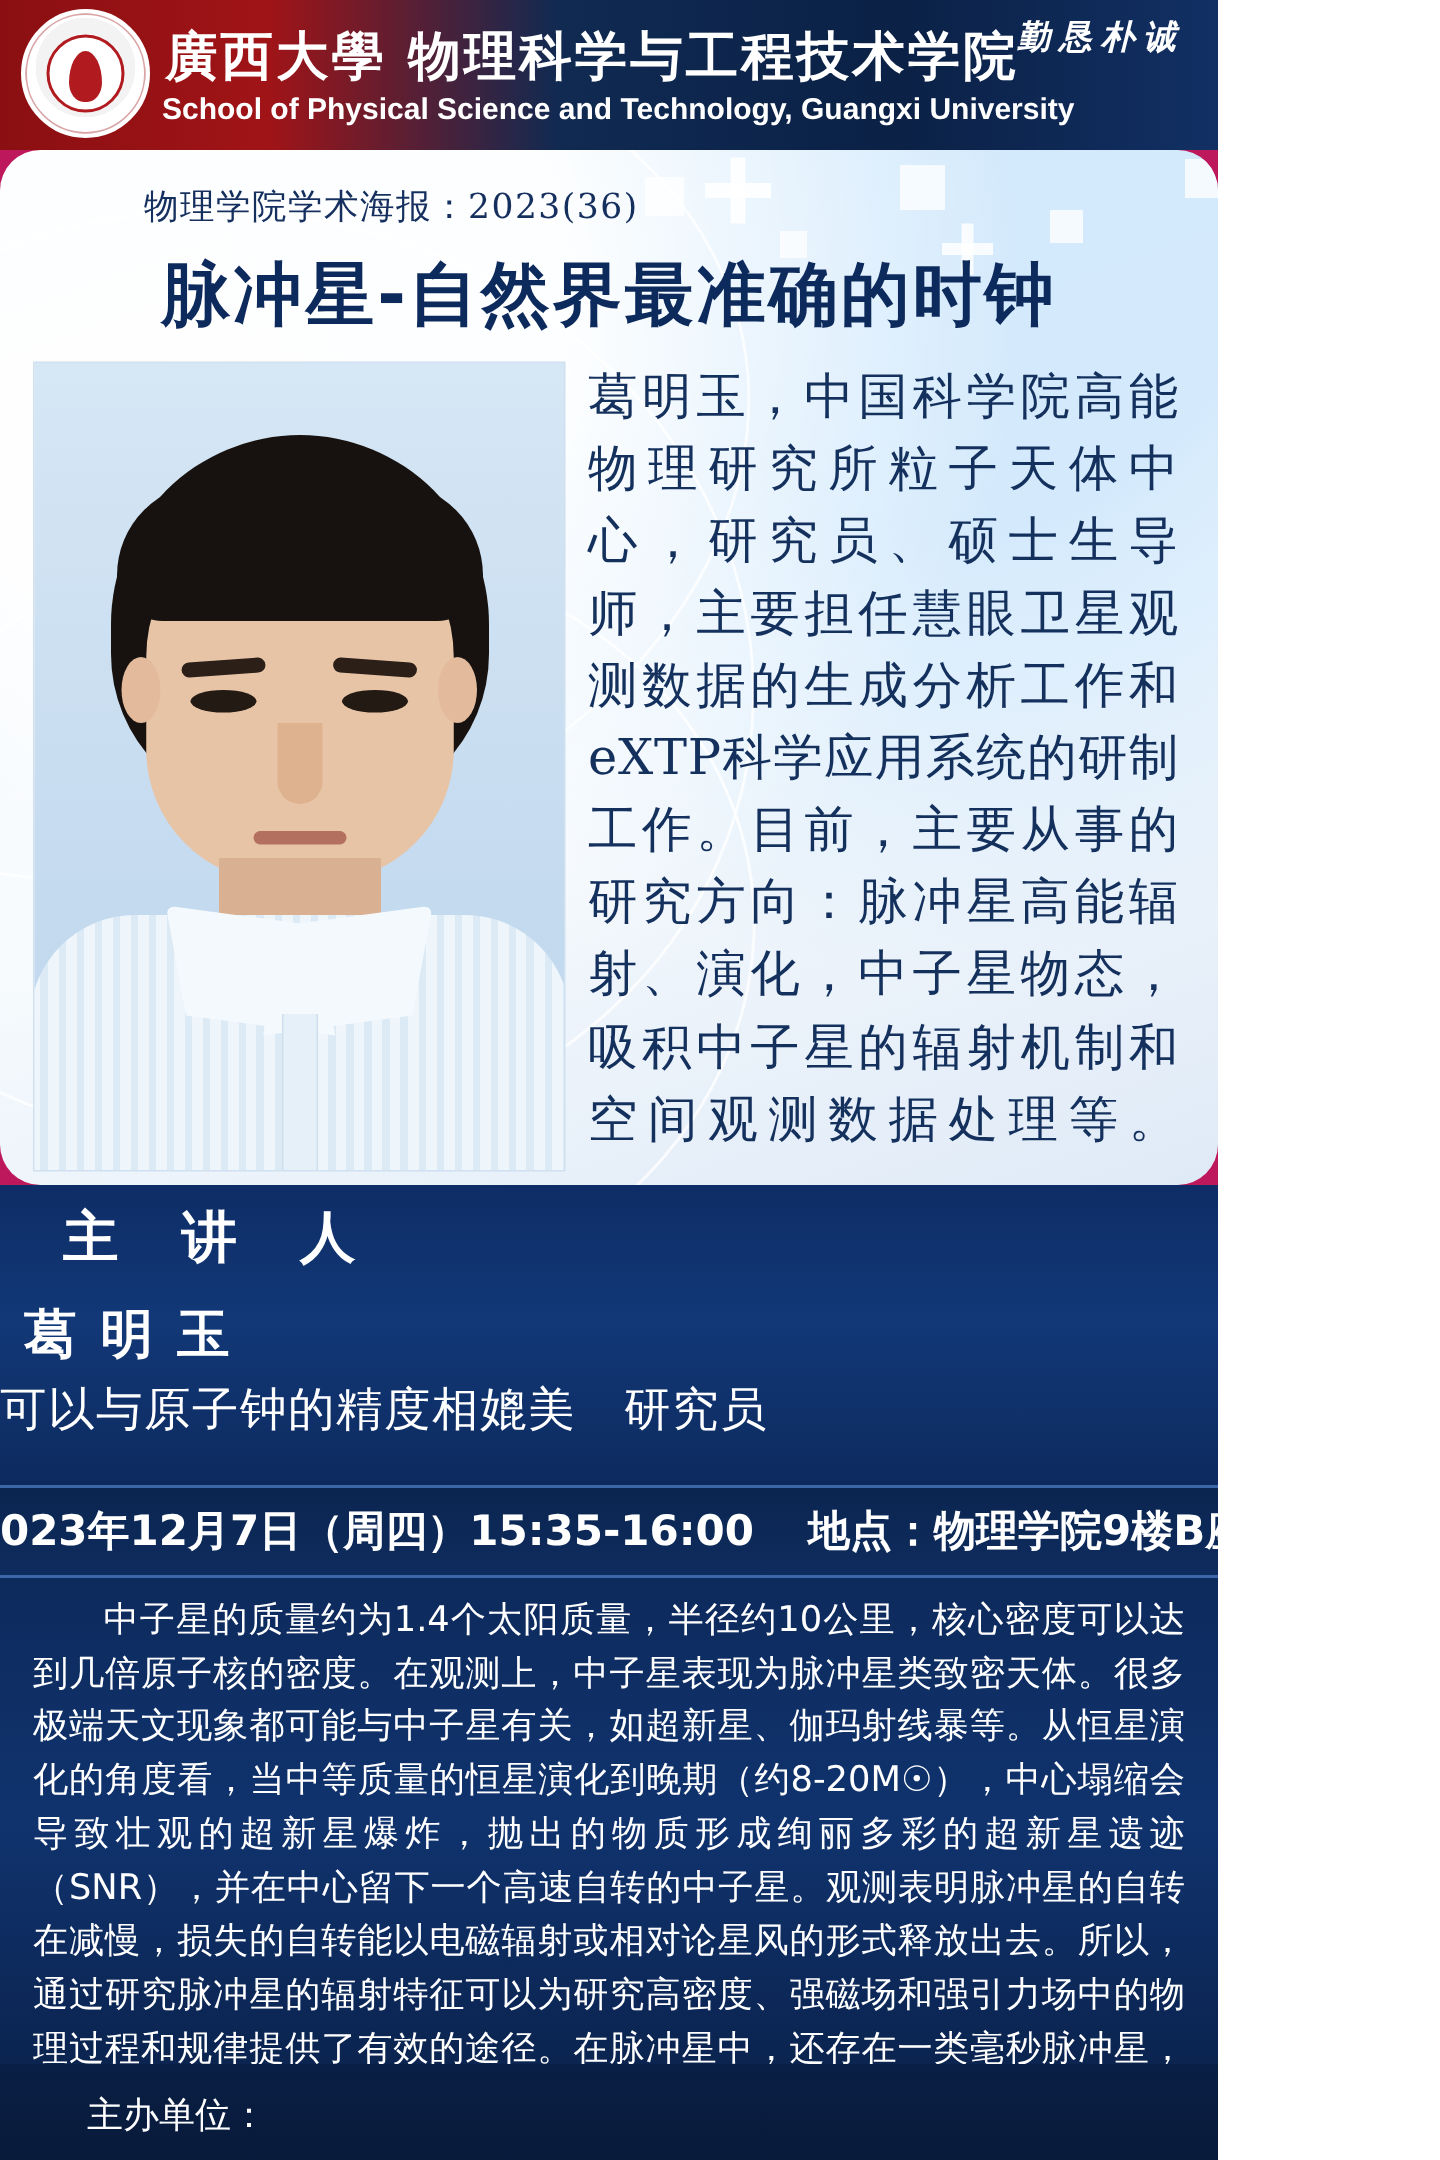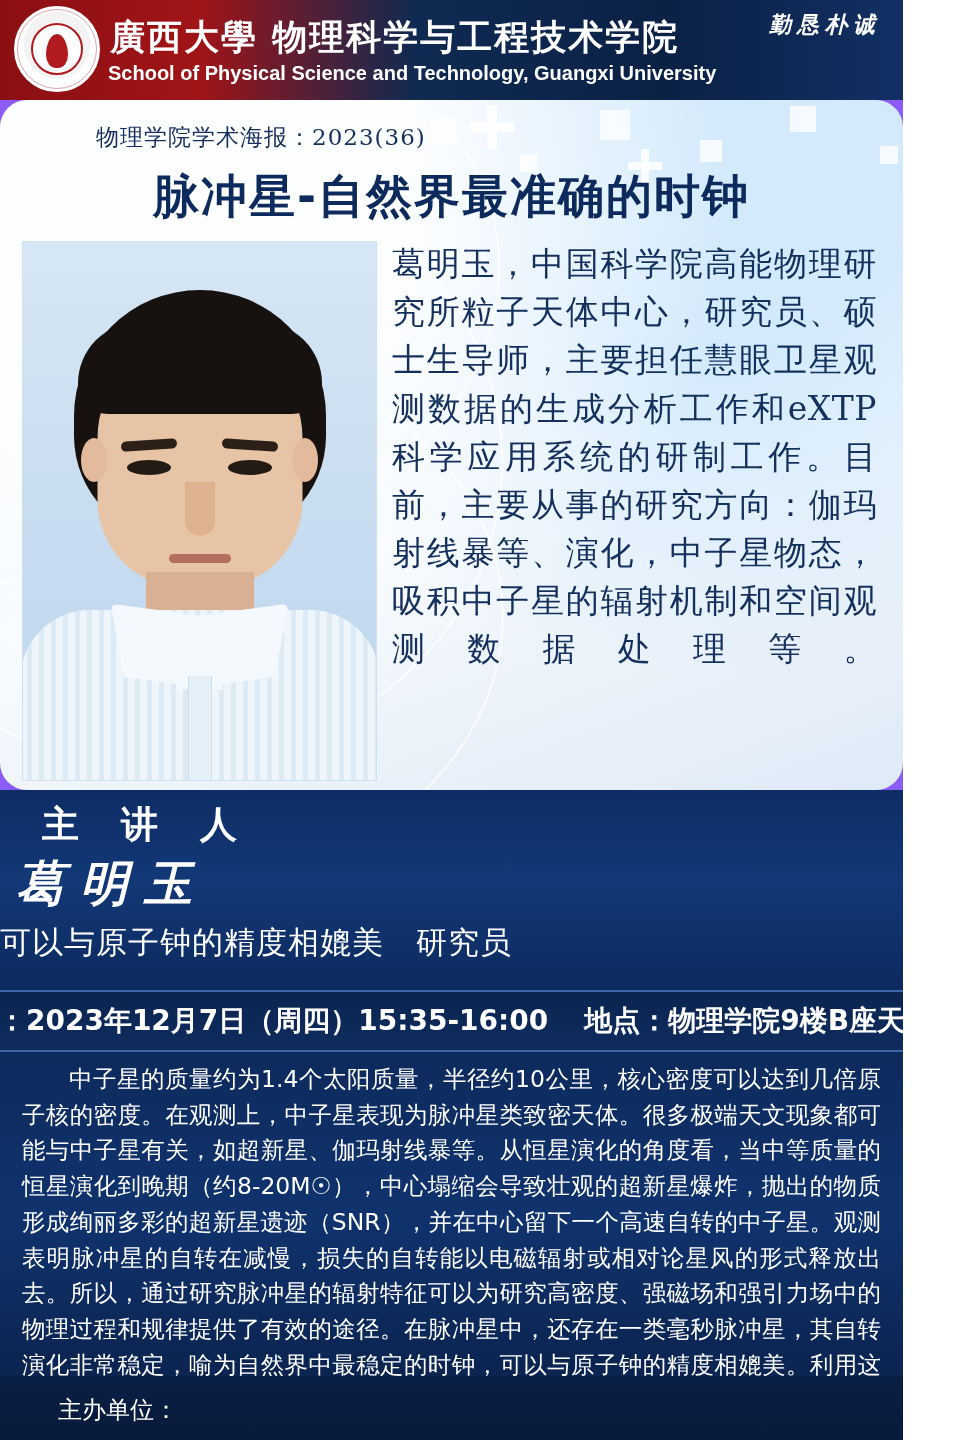--- a/index.html
+++ b/index.html
@@ -8,24 +8,24 @@
   }
   body {
     width: 960px;
     height: 1440px;
     font-family: "Liberation Sans", sans-serif;
     background: #ffffff;
     overflow: hidden;
   }
   .poster {
     position: relative;
-    width: 903px;
+    width: 812px;
     height: 1440px;
     overflow: hidden;
-    background: #8b5cf6;
+    background: #be185d;
   }
 
   
   .header {
     position: relative;
     height: 100px;
     background: linear-gradient(90deg, #8b0f12 0%, #a01417 22%, #102a52 46%, #0b2146 74%, #123064 100%);
     overflow: hidden;
   }
   .header .crest {
@@ -320,27 +320,26 @@
   }
   .speaker .label {
     padding-top: 10px;
     font-size: 37px;
     letter-spacing: 42px;
     text-indent: 42px;
     font-weight: bold;
     font-family: "DejaVu Sans", sans-serif;
   }
   .speaker .name {
-    margin-top: 2px;
-    font-size: 48px;
+    margin-top: 16px;
+    font-size: 35px;
     font-weight: bold;
     letter-spacing: 16px;
     text-indent: 16px;
     font-family: "DejaVu Sans", sans-serif;
-    font-style: italic;
   }
   .speaker .affil {
     margin-top: 6px;
     font-size: 31px;
     letter-spacing: 1px;
     font-family: "DejaVu Sans", sans-serif;
   }
 
   
   .timeplace {
@@ -447,21 +446,21 @@
       <div class="eye-r"></div>
       <div class="nose"></div>
       <div class="mouth"></div>
       <div class="neck"></div>
       <div class="shirt"></div>
       <div class="collar-l"></div>
       <div class="collar-r"></div>
       <div class="placket"></div>
     </div>
 
-    <div class="bio">葛明玉，中国科学院高能物理研究所粒子天体中心，研究员、硕士生导师，主要担任慧眼卫星观测数据的生成分析工作和eXTP科学应用系统的研制工作。目前，主要从事的研究方向：伽玛射线暴等、演化，中子星物态，吸积中子星的辐射机制和空间观测数据处理等。</div>
+    <div class="bio">葛明玉，中国科学院高能物理研究所粒子天体中心，研究员、硕士生导师，主要担任慧眼卫星观测数据的生成分析工作和eXTP科学应用系统的研制工作。目前，主要从事的研究方向：脉冲星高能辐射、演化，中子星物态，吸积中子星的辐射机制和空间观测数据处理等。</div>
   </div>
 
   <div class="speaker">
     <div class="label">主讲人</div>
     <div class="name">葛明玉</div>
     <div class="affil">可以与原子钟的精度相媲美　研究员</div>
   </div>
 
   <div class="timeplace">
     <div class="seg">

